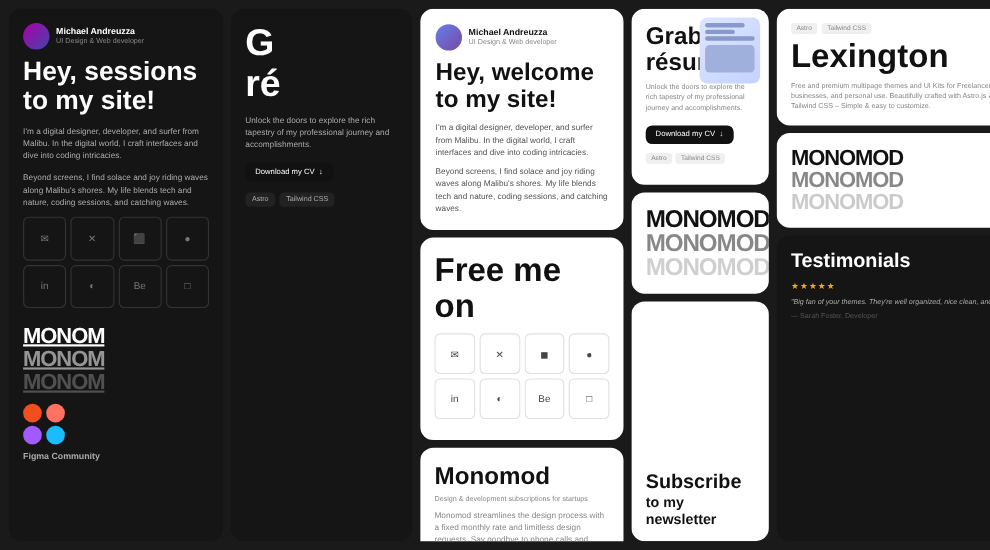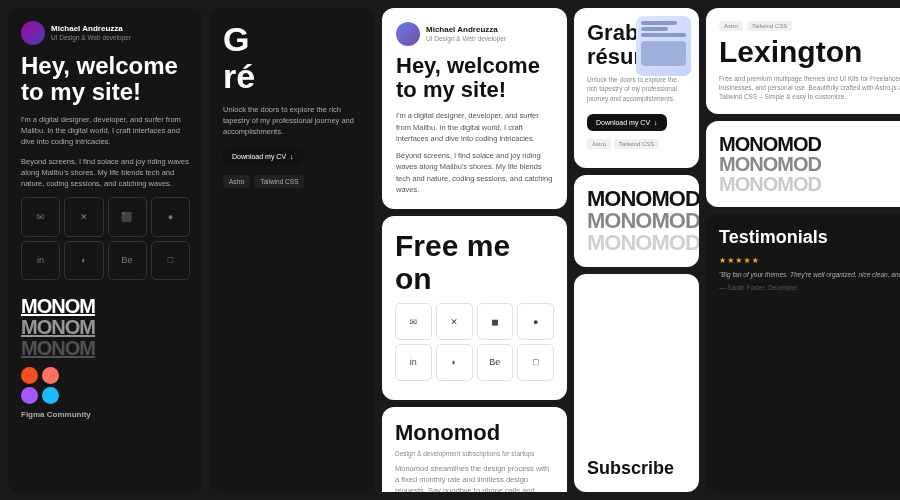--- a/index.html
+++ b/index.html
@@ -138,21 +138,21 @@
 
   <div class="col">
     <div class="card dark full-height">
       <div class="profile-mini">
         <div class="avatar-sm"></div>
         <div>
           <div class="t-label c-white">Michael Andreuzza</div>
           <div class="t-tiny c-gray">UI Design &amp; Web developer</div>
         </div>
       </div>
-      <div class="t-hero c-white" style="font-size:24px;margin-bottom:8px;">Hey, welcome to my site!</div>
+      <div class="t-hero c-white" style="font-size:24px;margin-bottom:8px;">Hey, sessions to my site!</div>
       <div class="t-sub c-lgray" style="margin-bottom:8px;">I'm a digital designer, developer, and surfer from Malibu. In the digital world, I craft interfaces and dive into coding intricacies.</div>
       <div class="t-sub c-lgray" style="margin-bottom:8px;">Beyond screens, I find solace and joy riding waves along Malibu's shores. My life blends tech and nature, coding sessions, and catching waves.</div>
       <div class="socials">
         <div class="s-icon dk">✉</div>
         <div class="s-icon dk">✕</div>
         <div class="s-icon dk">⬛</div>
         <div class="s-icon dk">●</div>
         <div class="s-icon dk">in</div>
         <div class="s-icon dk">◐</div>
         <div class="s-icon dk">Be</div>
@@ -252,20 +252,21 @@
 
     <div class="card">
       <div style="font-size:22px;font-weight:900;color:#111;line-height:1;letter-spacing:-1px;">MONOMOD</div>
       <div style="font-size:22px;font-weight:900;color:#111;line-height:1;letter-spacing:-1px;opacity:0.5;">MONOMOD</div>
       <div style="font-size:22px;font-weight:900;color:#111;line-height:1;letter-spacing:-1px;opacity:0.2;">MONOMOD</div>
     </div>
 
     <div class="card" style="flex:1;display:flex;flex-direction:column;justify-content:flex-end;">
       <div style="text-align:left;">
         <div style="font-size:18px;font-weight:700;color:#111;">Subscribe</div>
+        <div style="font-size:13px;font-weight:700;color:#111;">to my newsletter</div>
       </div>
     </div>
   </div>
 
   <div class="col">
 
     <div class="card">
       <div style="display:flex;gap:4px;margin-bottom:4px;">
         <span style="font-size:6px;color:#888;background:#f0f0f0;padding:2px 5px;border-radius:3px;">Astro</span>
         <span style="font-size:6px;color:#888;background:#f0f0f0;padding:2px 5px;border-radius:3px;">Tailwind CSS</span>

